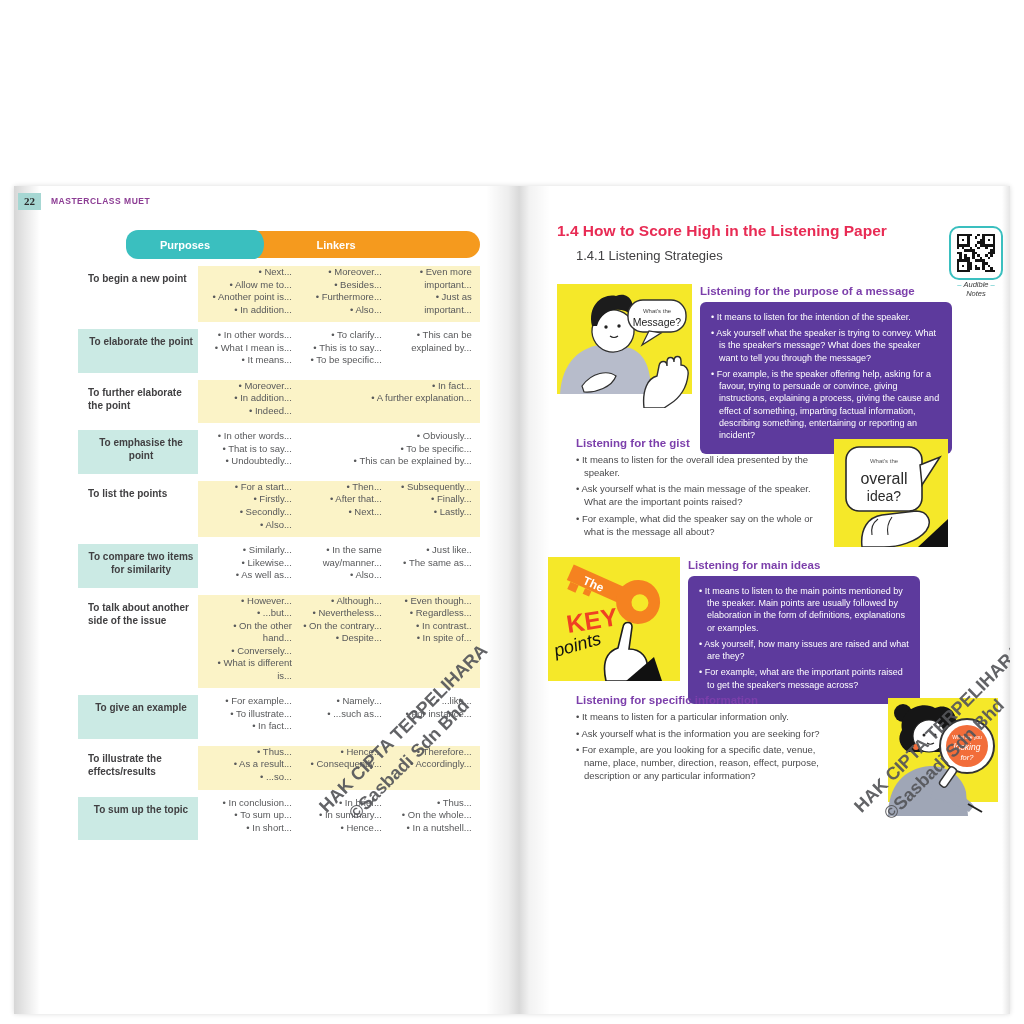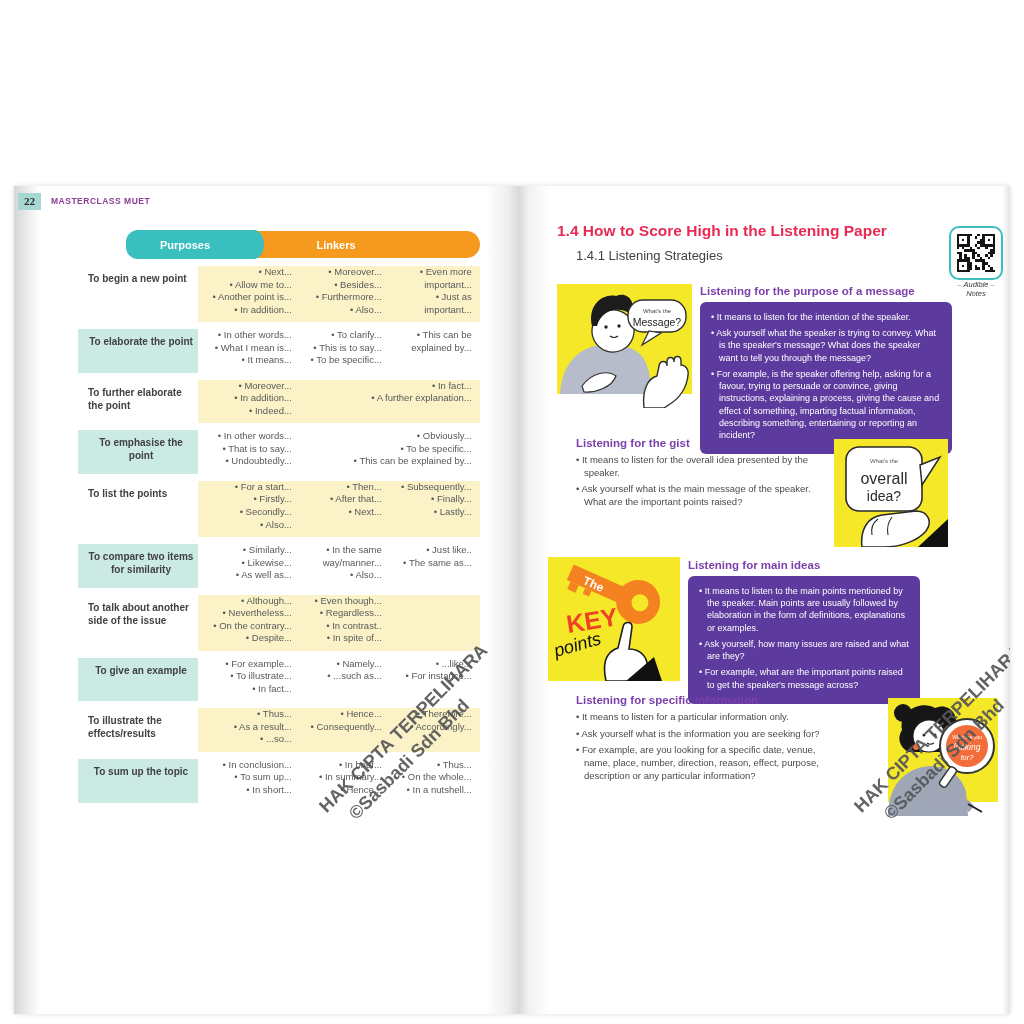--- a/index.html
+++ b/index.html
@@ -195,20 +195,27 @@
               <div class="lcol">
                 <div class="li">Just like..</div>
                 <div class="li">The same as...</div>
               </div>
             </div>
           </div>
           <div class="trow">
             <div class="pcell">To talk about another side of the issue</div>
             <div class="lcell" data-cols="3">
               <div class="lcol">
+                <div class="li">However...</div>
+                <div class="li">...but...</div>
+                <div class="li">On the other hand...</div>
+                <div class="li">Conversely...</div>
+                <div class="li">What is different is...</div>
+              </div>
+              <div class="lcol">
                 <div class="li">Although...</div>
                 <div class="li">Nevertheless...</div>
                 <div class="li">On the contrary...</div>
                 <div class="li">Despite...</div>
               </div>
               <div class="lcol">
                 <div class="li">Even though...</div>
                 <div class="li">Regardless...</div>
                 <div class="li">In contrast..</div>
                 <div class="li">In spite of...</div>
@@ -541,20 +548,21 @@
     <div class="pbox" style="left:176px;top:116px;width:252px;">
         <div class="li">It means to listen for the intention of the speaker.</div>
         <div class="li">Ask yourself what the speaker is trying to convey. What is the speaker's message? What does the speaker want to tell you through the message?</div>
         <div class="li">For example, is the speaker offering help, asking for a favour, trying to persuade or convince, giving instructions, explaining a process, giving the cause and effect of something, imparting factual information, describing something, entertaining or reporting an incident?</div>
       </div>
 
     <div class="sec-head" style="left:52px;top:251px;">Listening for the gist</div>
     <div class="plain-list" style="left:52px;top:268px;width:256px;">
         <div class="li">It means to listen for the overall idea presented by the speaker.</div>
         <div class="li">Ask yourself what is the main message of the speaker. What are the important points raised?</div>
+        <div class="li">For example, what did the speaker say on the whole or what is the message all about?</div>
       </div>
     <svg class="illus" style="left:310px;top:253px;" width="114" height="108" viewBox="0 0 114 108">
       <rect width="114" height="108" fill="#F5E829"></rect>
       <rect x="12" y="8" width="76" height="64" rx="13" fill="#fff" stroke="#2A2A2A" stroke-width="1.6"></rect>
       <path d="M86,26 L106,18 L88,46 Z" fill="#fff" stroke="#2A2A2A" stroke-width="1.5"></path>
       <text x="50" y="24" text-anchor="middle" font-size="6" fill="#555">What's the</text>
       <text x="50" y="45" text-anchor="middle" font-size="16" fill="#2b2b2b">overall</text>
       <text x="50" y="62" text-anchor="middle" font-size="14" fill="#2b2b2b">idea?</text>
       <path d="M28,108 C26,90 34,78 48,76 L82,72 C94,72 99,83 92,92 C83,103 64,108 50,108 Z" fill="#fff" stroke="#2A2A2A" stroke-width="1.5"></path>
       <path d="M44,80 q-8,6 -6,16 M58,78 q-6,8 -4,18" stroke="#2A2A2A" stroke-width="1.1" fill="none"></path>

